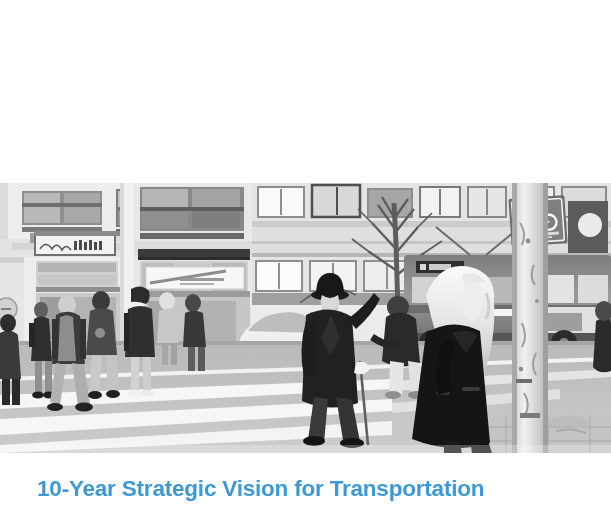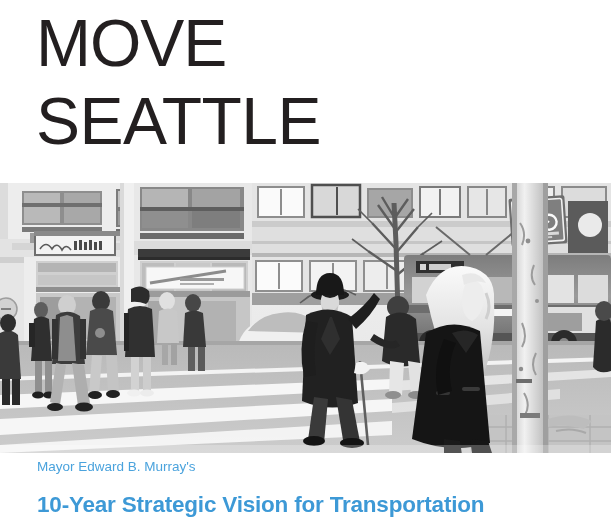--- a/index.html
+++ b/index.html
@@ -76,24 +76,20 @@
     letter-spacing: -0.2px;
     white-space: nowrap;
     margin-top: 16px;
   }
 </style>
 </head>
 <body>
 
 <div id="cover">
 
-  <div class="title-block">
-    <div class="title-line l1">MOVE</div>
-    <div class="title-line l2">SEATTLE</div>
-  </div>
 
   <div class="photo">
     <svg width="611" height="270" viewBox="0 0 611 270" xmlns="http://www.w3.org/2000/svg">
       <defs>
         <linearGradient id="skyfade" x1="0" y1="0" x2="0" y2="1">
           <stop offset="0" stop-color="#f4f4f4"></stop>
           <stop offset="1" stop-color="#e2e2e2"></stop>
         </linearGradient>
         <linearGradient id="roadg" x1="0" y1="0" x2="0" y2="1">
           <stop offset="0" stop-color="#b9b9b9"></stop>
@@ -467,17 +463,16 @@
 
         <path d="M548 236 q24 -8 44 2 l-8 8 q-22 -6 -36 -2 z" fill="#bdbdbd"></path>
         <path d="M556 248 q16 -4 30 2" stroke="#a9a9a9" stroke-width="2" fill="none"></path>
       </g>
 
       <rect x="0" y="262" width="611" height="8" fill="#ffffff" opacity="0.25"></rect>
     </svg>
   </div>
 
   <div class="caption-block">
-    <div class="caption-kicker">Mayor Edward B. Murray's</div>
     <div class="caption-title">10-Year Strategic Vision for Transportation</div>
   </div>
 
 </div>
 
 </body></html>

